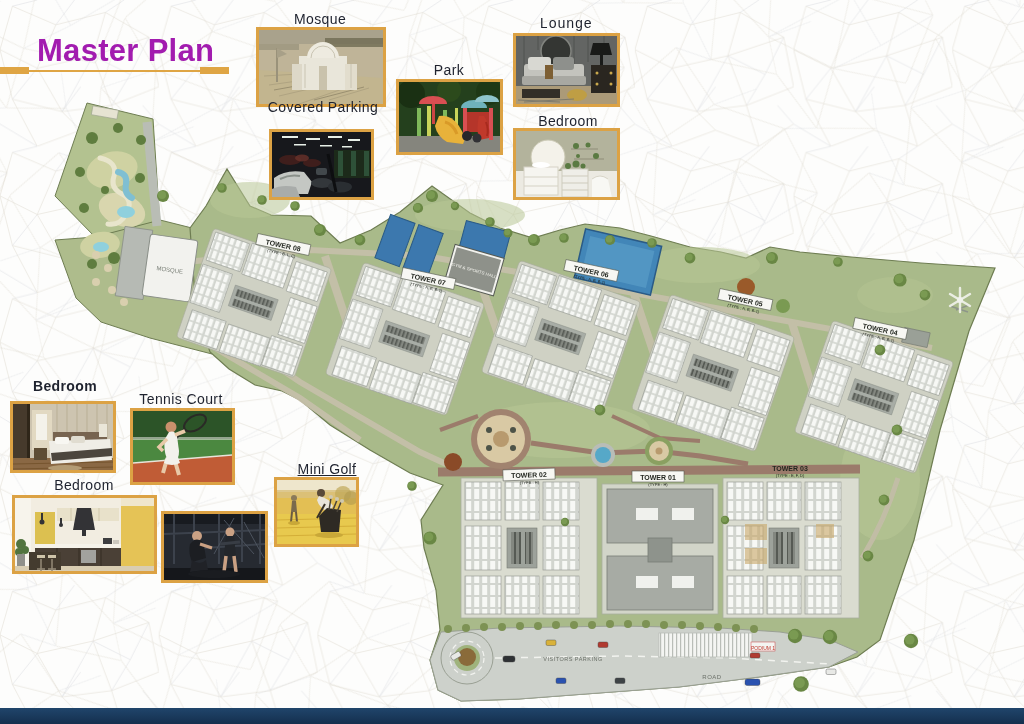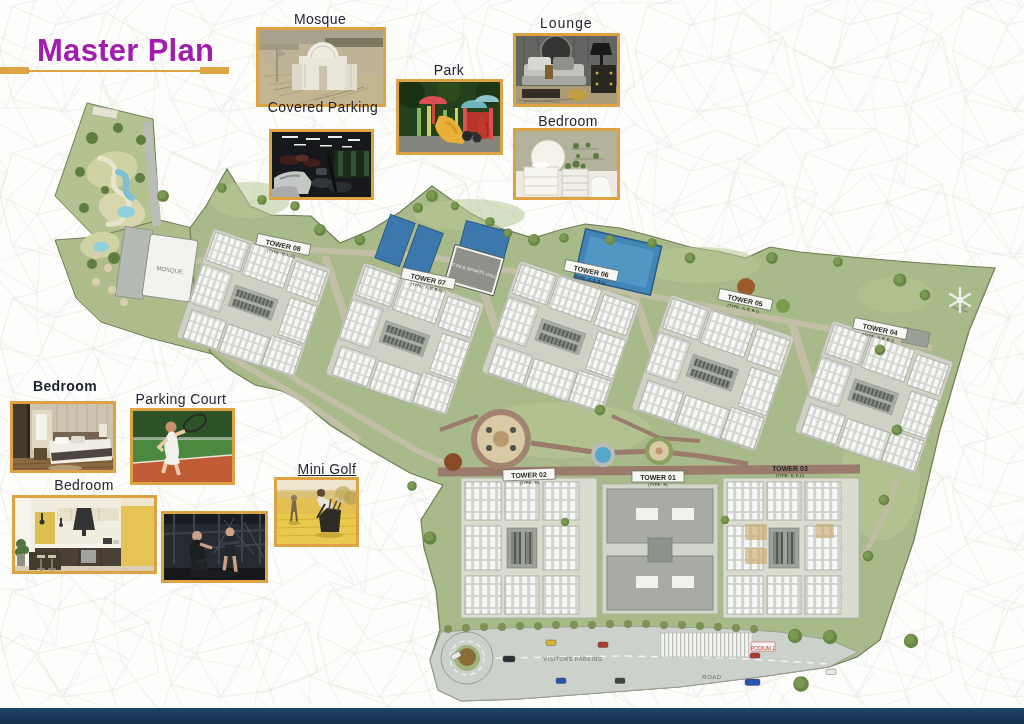--- a/index.html
+++ b/index.html
@@ -565,21 +565,21 @@
       <path d="M36,37 L97,35 L99,56 L38,60 Z" fill="#efede6"></path>
       <rect x="42" y="33" width="14" height="7" rx="2" fill="#f8f7f2"></rect>
       <rect x="58" y="32" width="14" height="7" rx="2" fill="#e0dcd0"></rect>
       <path d="M38,49 L99,44 L99,52 L39,57 Z" fill="#4c463e"></path>
       <rect x="21" y="44" width="13" height="12" fill="#5d4c34"></rect>
       <rect x="86" y="20" width="8" height="13" fill="#eae6d8"></rect>
       <ellipse cx="52" cy="64" rx="17" ry="3" fill="#b39b74"></ellipse>
     </svg>
   </div>
 
-  <div class="lbl" style="left:181px;top:391px;">Parking Court</div>
+  <div class="lbl" style="left:181px;top:391px;">Tennis Court</div>
   <div class="thumb" id="t-tennis" style="left:130px;top:408px;width:105px;height:77px;">
     <svg width="99" height="71" viewBox="0 0 99 71">
       <rect width="99" height="71" fill="#4b8840"></rect>
       <rect width="99" height="28" fill="#2c5428"></rect>
       <rect y="26" width="99" height="3" fill="#d8dcd2" opacity=".6"></rect>
       <path d="M0,52 L99,44 L99,71 L0,71 Z" fill="#c05c36"></path>
       <path d="M0,52 L99,44" stroke="#e8e4da" stroke-width="1.5"></path>
       <ellipse cx="62" cy="12" rx="12" ry="7" fill="none" stroke="#2a2a26" stroke-width="2" transform="rotate(-30 62 12)"></ellipse>
       <path d="M52,18 L42,28" stroke="#2a2a26" stroke-width="2.5"></path>
       <circle cx="38" cy="16" r="5.5" fill="#c9906c"></circle>

